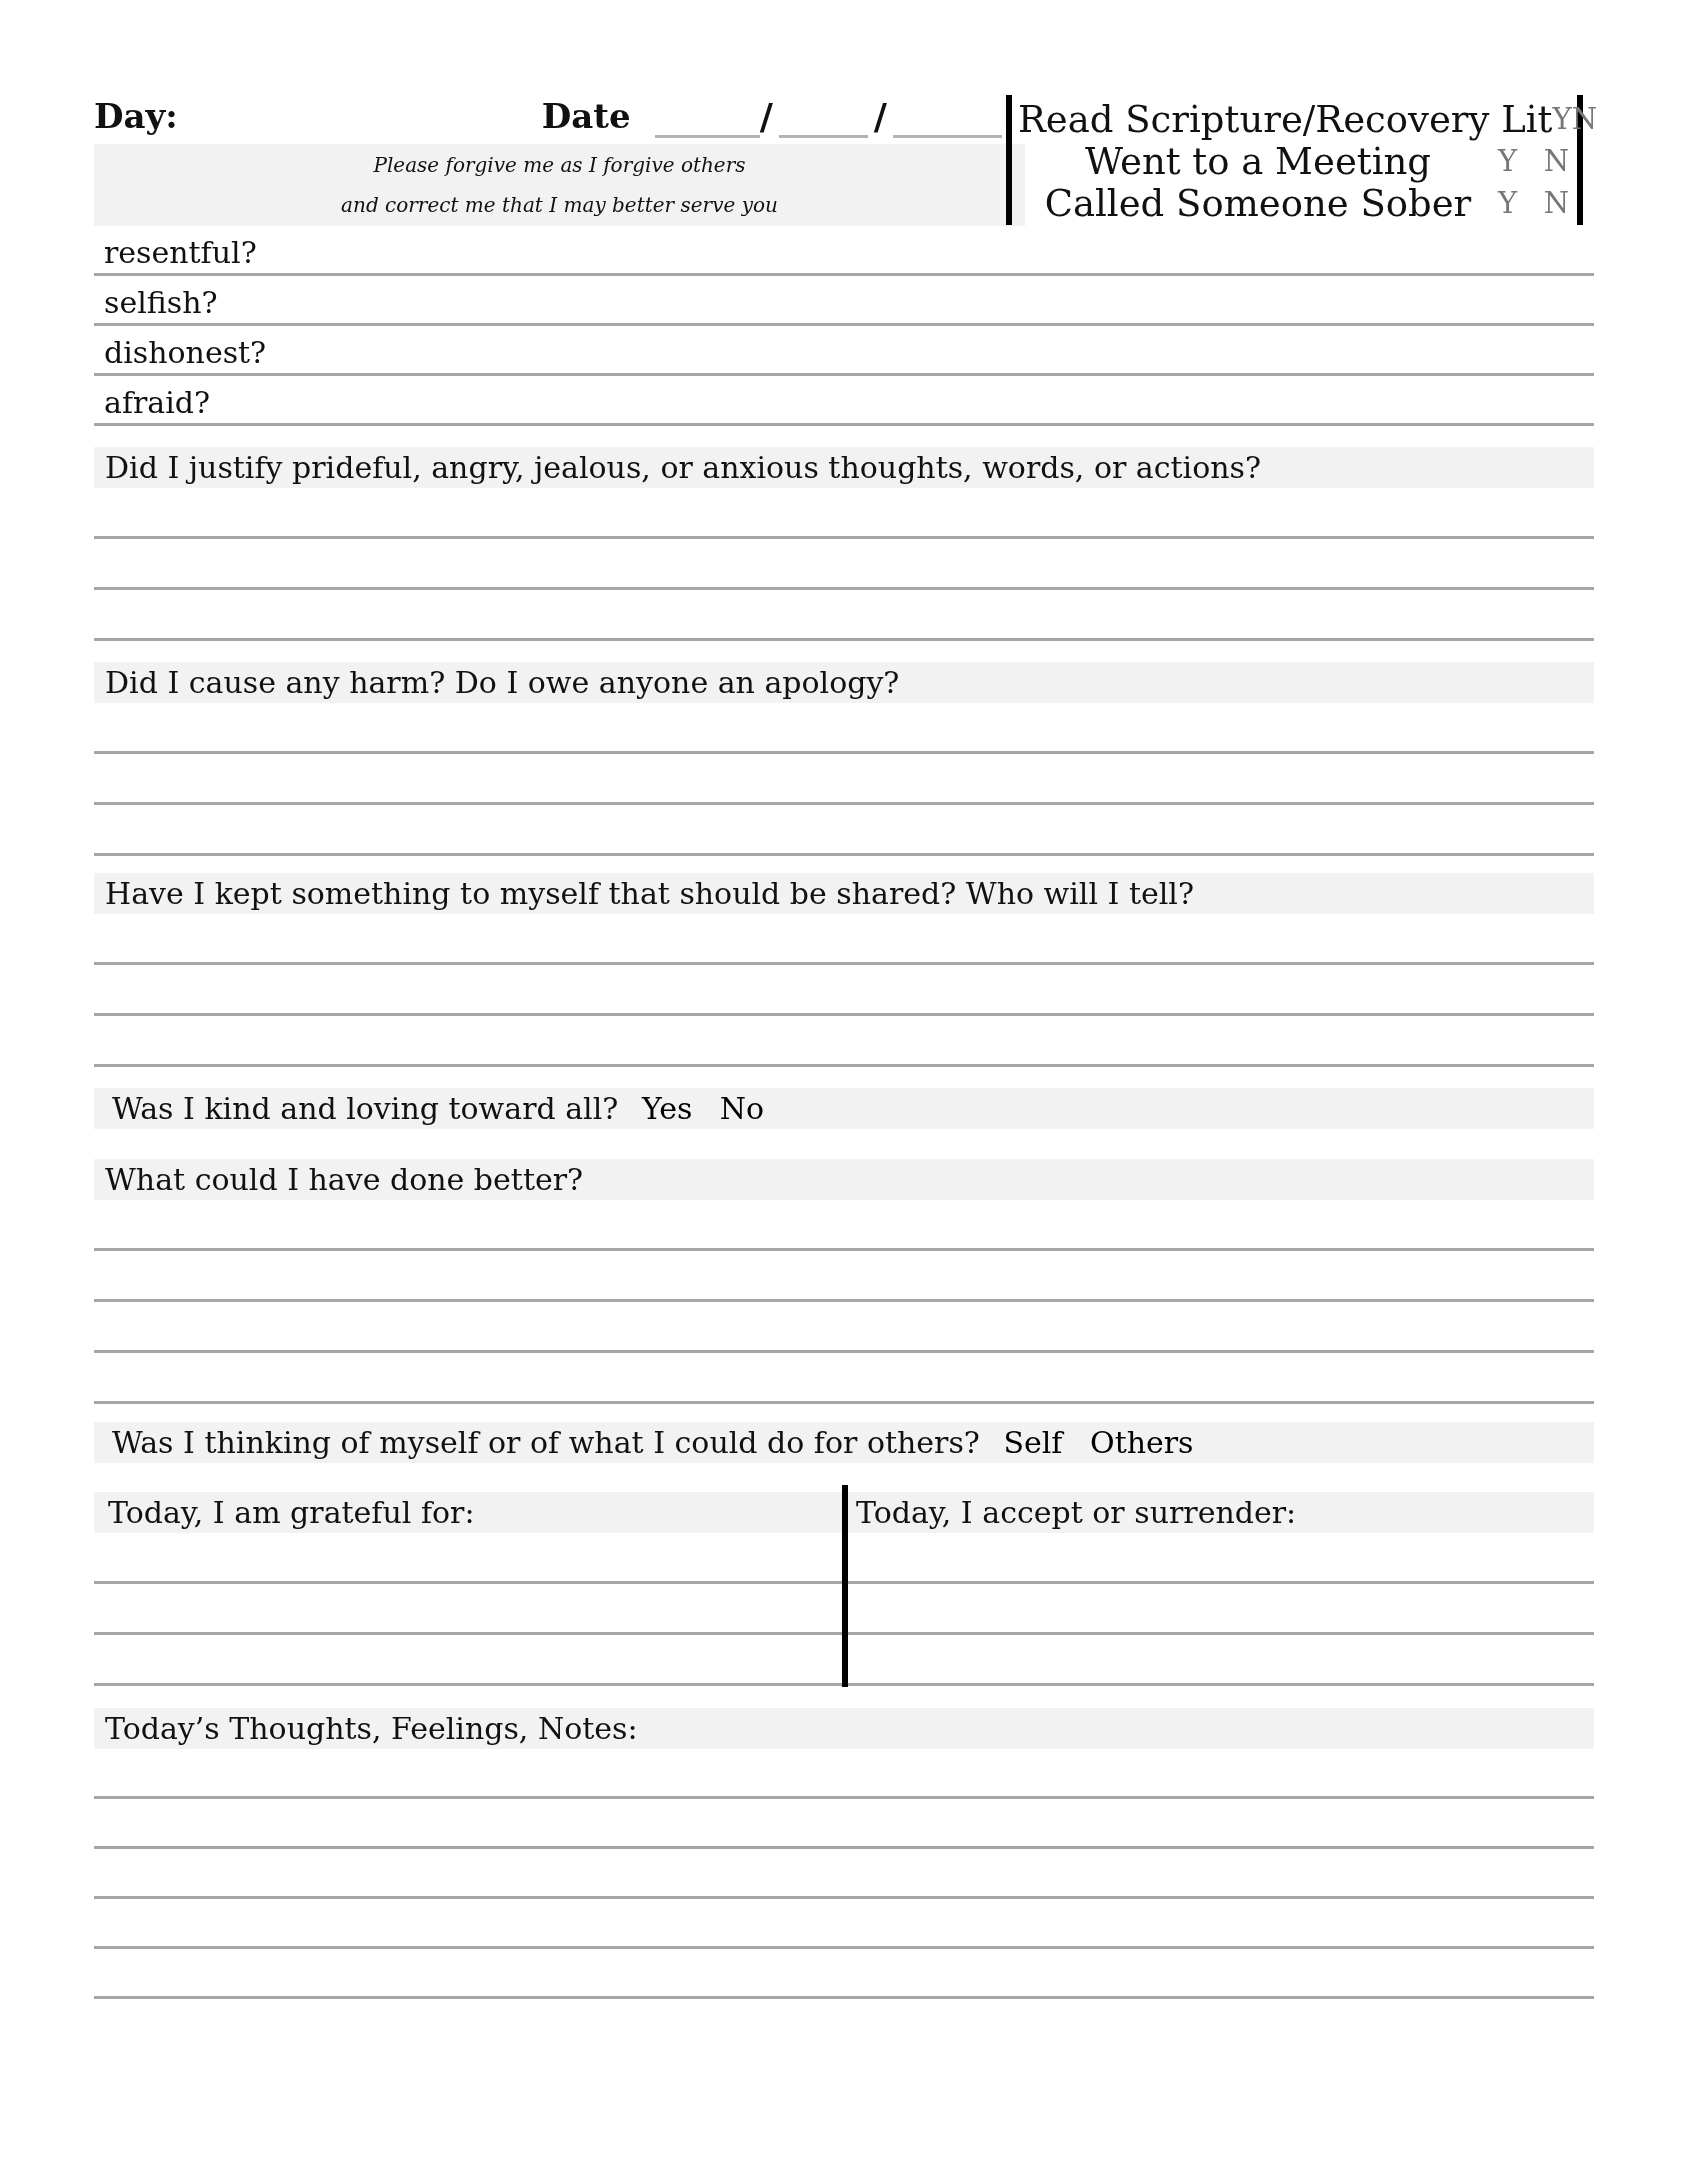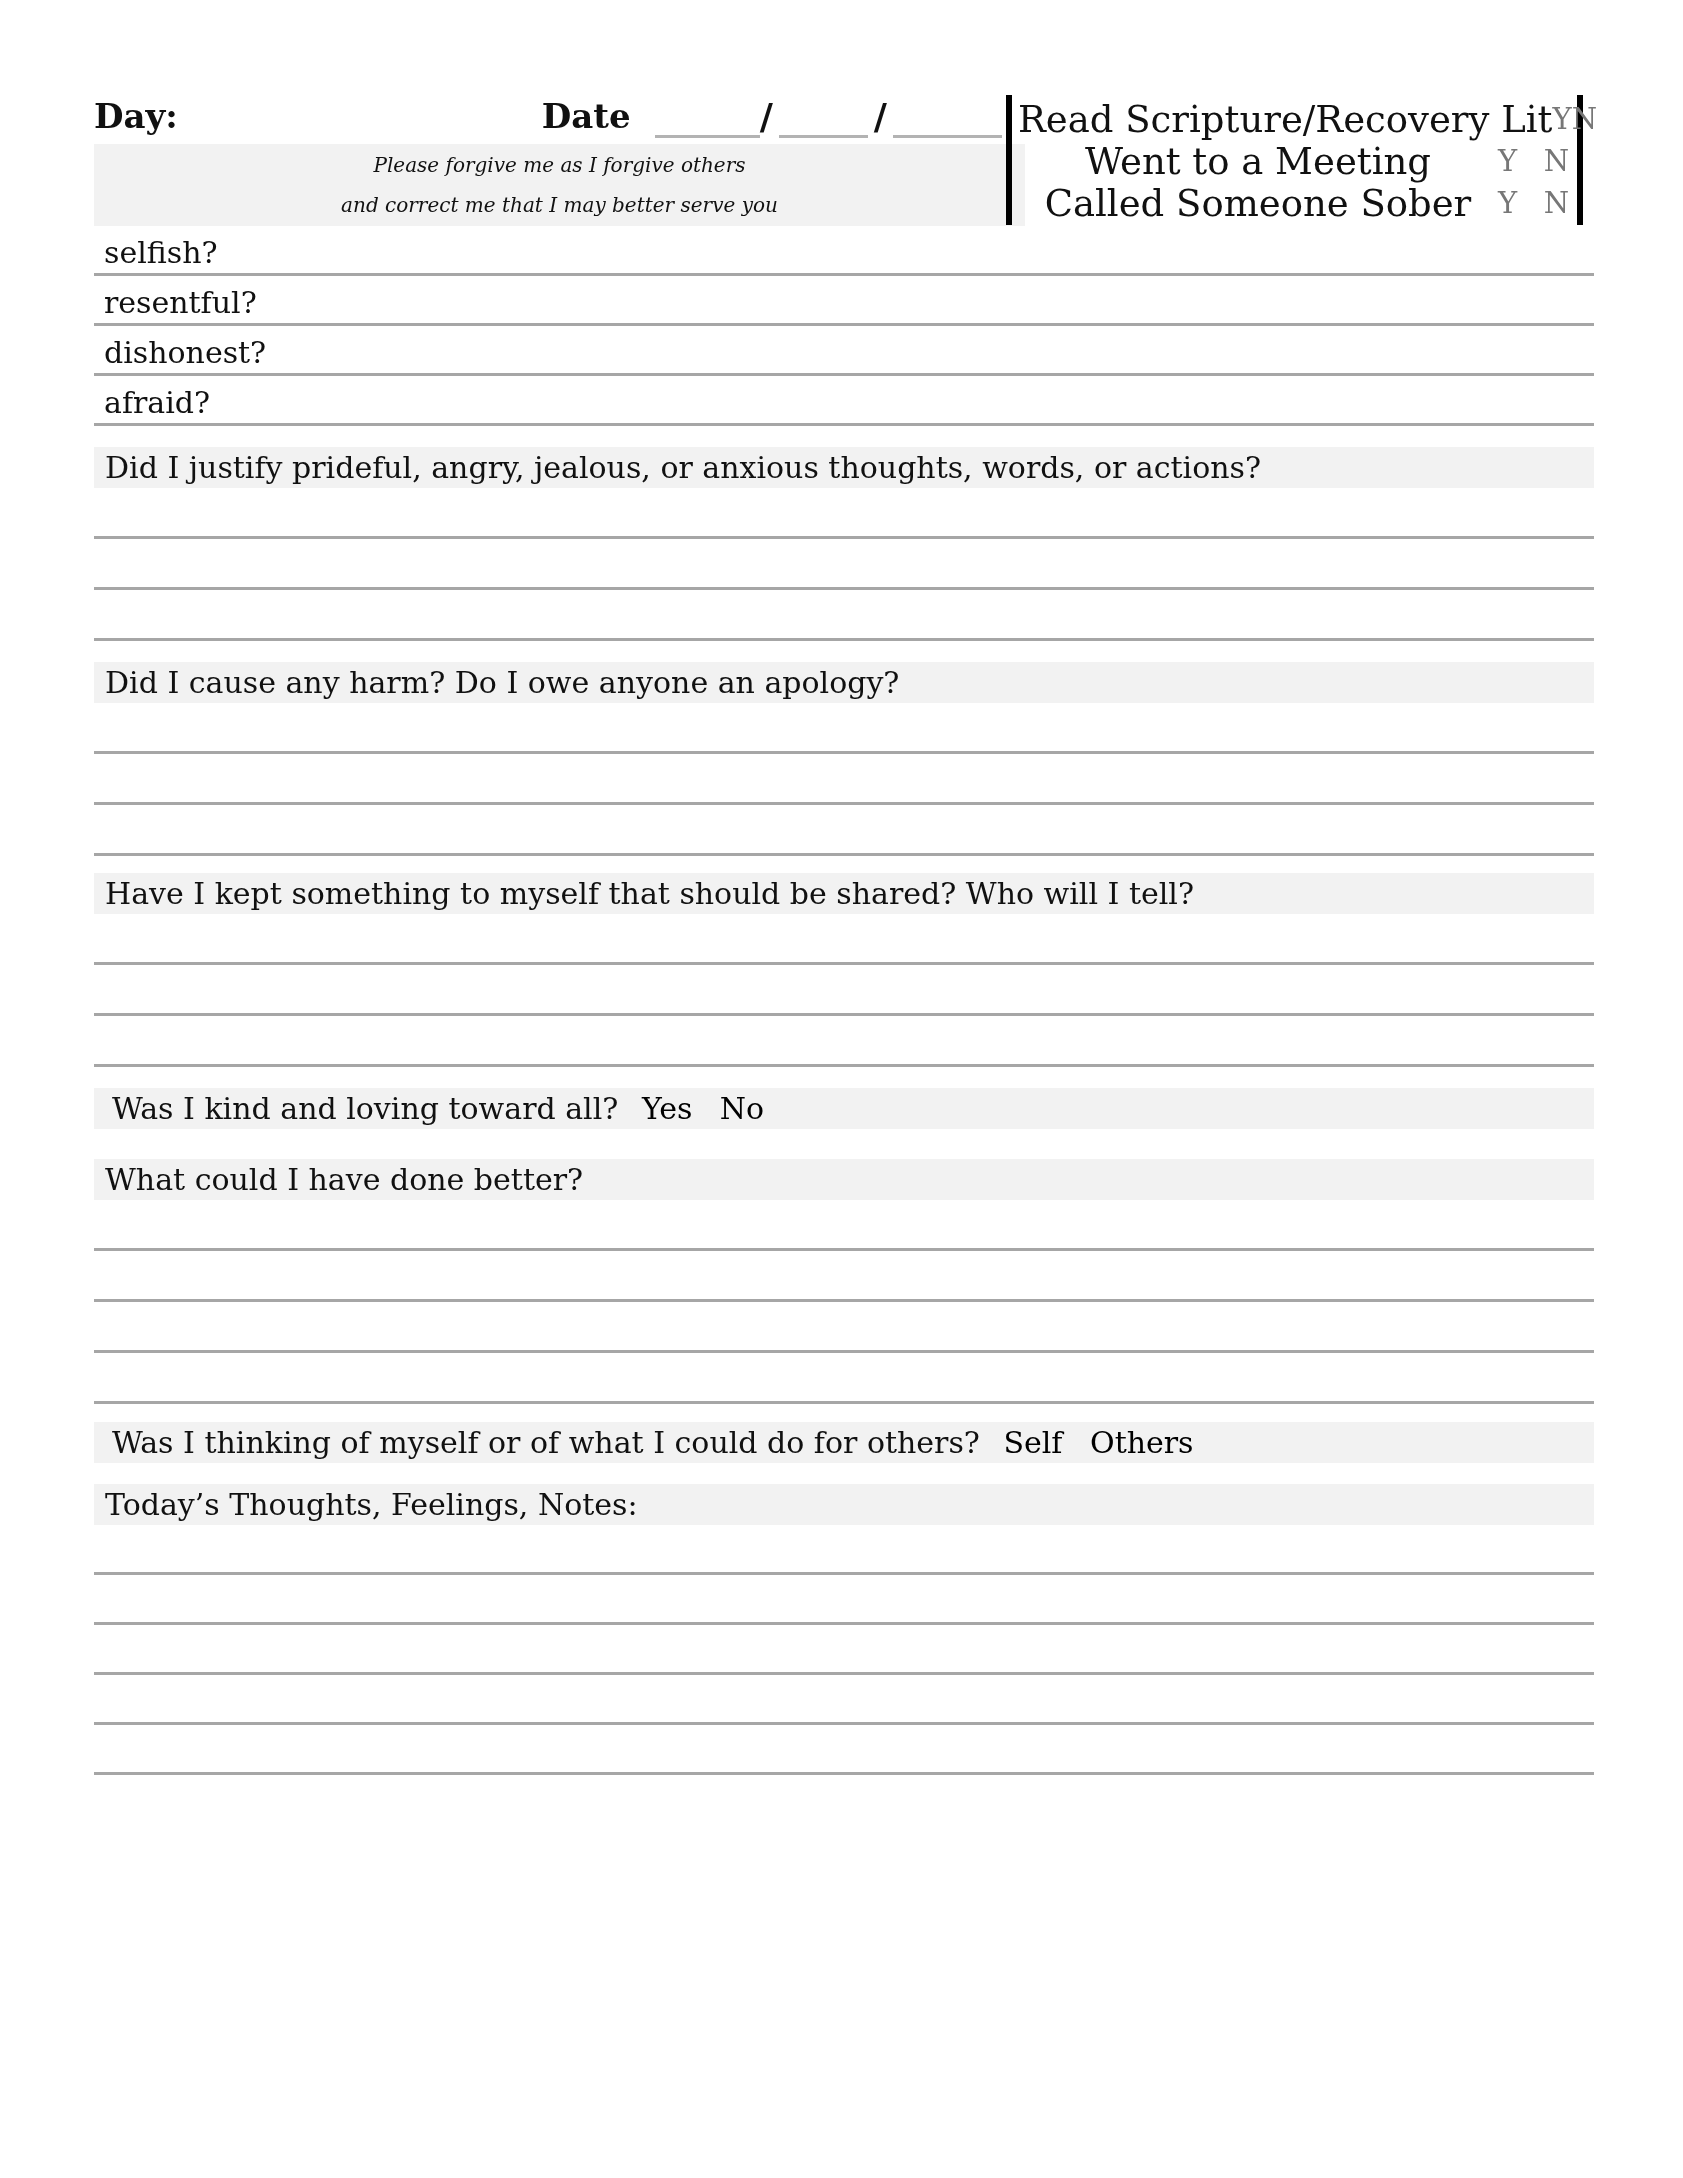--- a/index.html
+++ b/index.html
@@ -112,24 +112,24 @@
         <span class="check-label">Called Someone Sober</span>
         <span class="yn">
           <span>Y</span>
           <span>N</span>
         </span>
       </div>
     </div>
   </div>
 
   <div class="writeline row50">
-    <span class="prompt-text">selfish?</span>
+    <span class="prompt-text">resentful?</span>
   </div>
   <div class="writeline row50">
-    <span class="prompt-text">resentful?</span>
+    <span class="prompt-text">selfish?</span>
   </div>
   <div class="writeline row50">
     <span class="prompt-text">dishonest?</span>
   </div>
   <div class="writeline row50">
     <span class="prompt-text">afraid?</span>
   </div>
 
   <div class="section-bar mt21">Did I justify prideful, angry, jealous, or anxious thoughts, words, or actions?</div>
   <div class="writeline row52"></div>
@@ -157,20 +157,30 @@
   <div class="writeline row52"></div>
   <div class="writeline row52"></div>
   <div class="writeline row52"></div>
 
   <div class="section-bar indent mt18">
     <span>Was I thinking of myself or of what I could do for others?</span>
     <span class="muted opt">Self</span>
     <span class="muted opt">Others</span>
   </div>
 
+  <div class="two-col">
+    <div class="two-col-headers">
+      <div class="cell left">Today, I am grateful for:</div>
+      <div class="cell right">Today, I accept or surrender:</div>
+    </div>
+    <div class="writeline row52"></div>
+    <div class="writeline row52"></div>
+    <div class="writeline row52"></div>
+    <div class="col-divider"></div>
+  </div>
 
   <div class="section-bar mt21">Today’s Thoughts, Feelings, Notes:</div>
   <div class="writeline row51"></div>
   <div class="writeline row51"></div>
   <div class="writeline row51"></div>
   <div class="writeline row51"></div>
   <div class="writeline row51"></div>
 
 </div>
 

